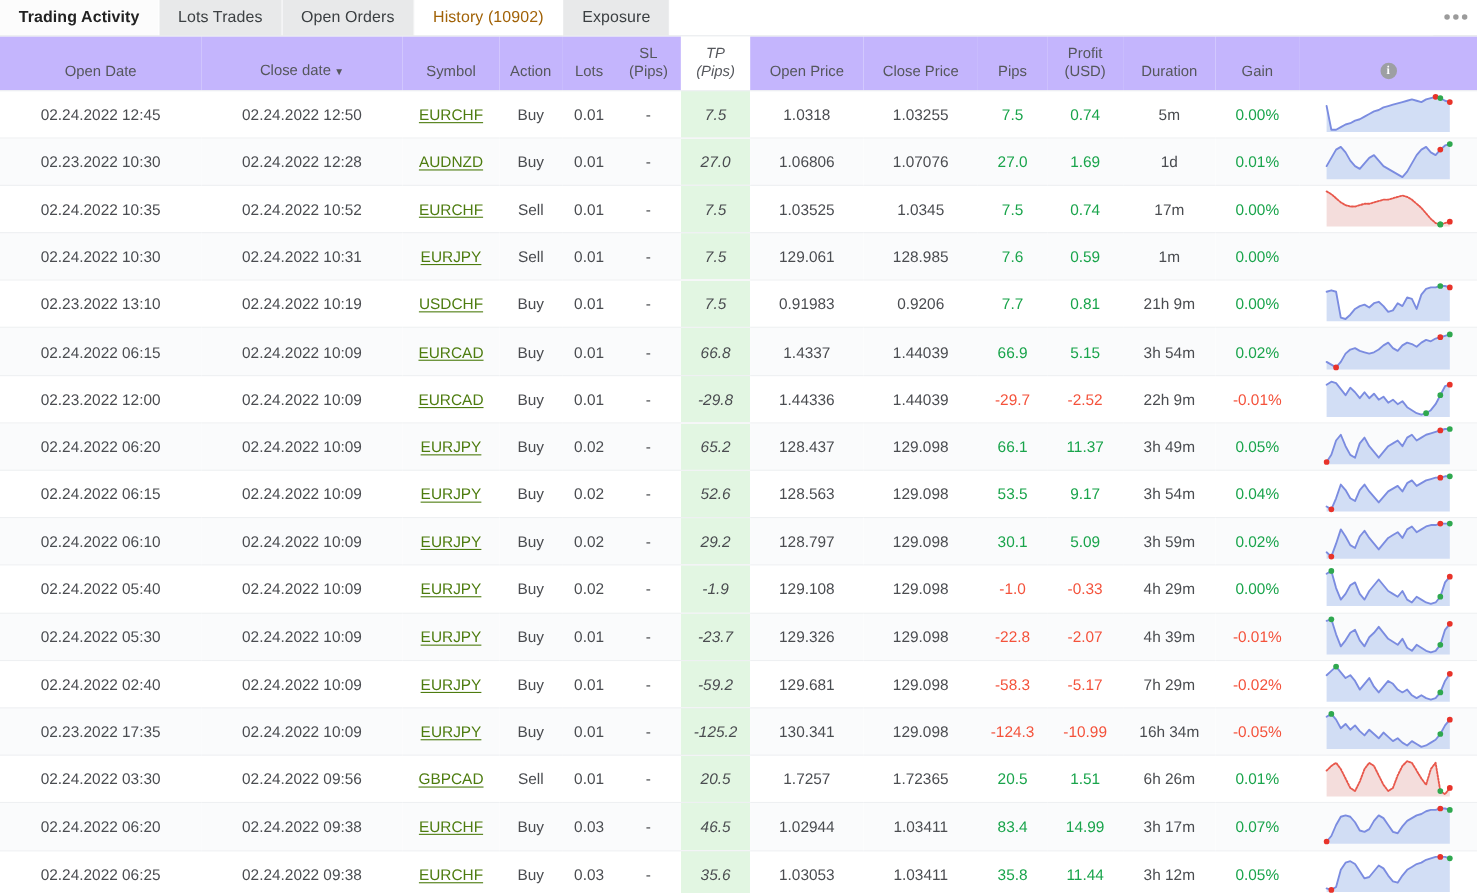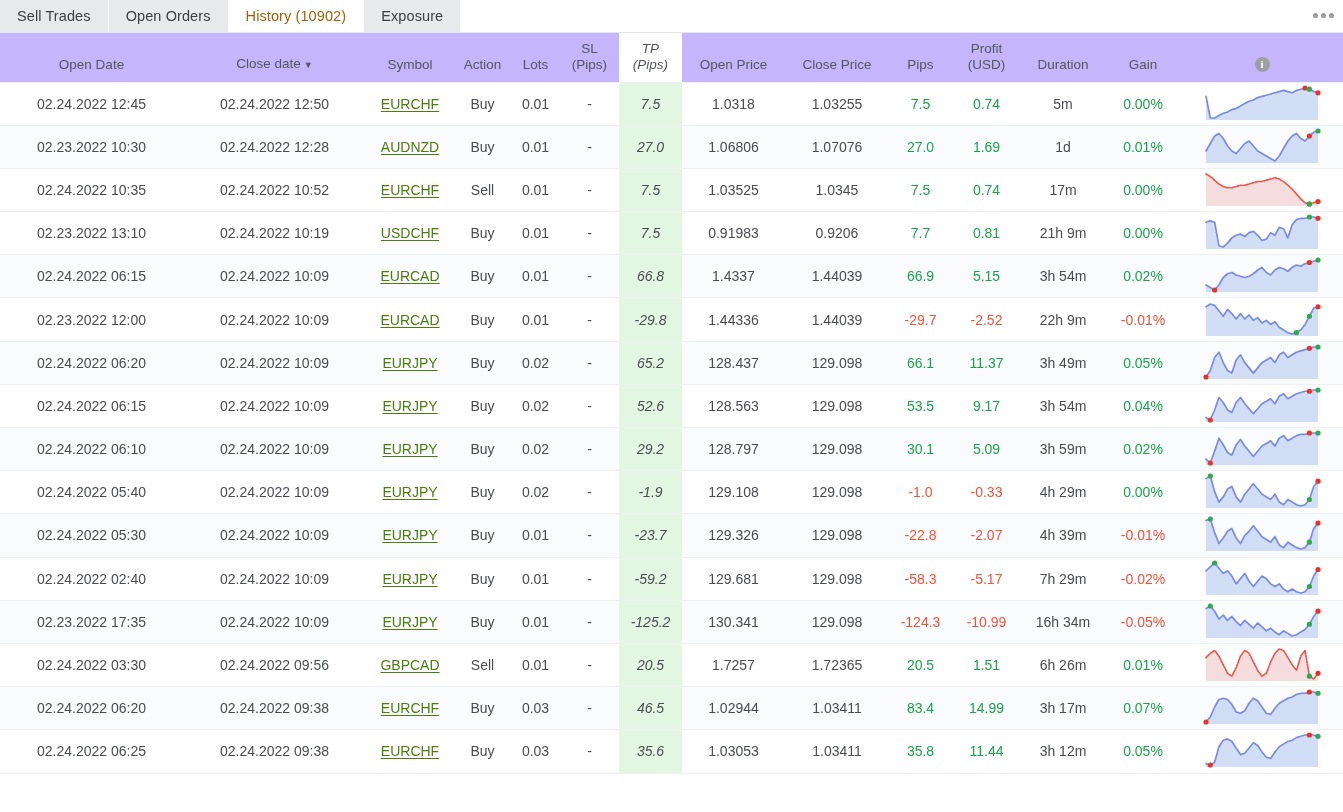--- a/index.html
+++ b/index.html
@@ -123,21 +123,22 @@
     vertical-align: middle;
   }
   .caret { font-size: 9px; color: #55575c; margin-left: 3px; }
 </style>
 </head>
 <body>
 
 <div id="app">
 
   <div class="tabbar">
-    <div class="tab">Sell Trades</div>
+    <div class="tab first">Trading Activity</div>
+    <div class="tab">Lots Trades</div>
     <div class="tab">Open Orders</div>
     <div class="tab active">History (10902)</div>
     <div class="tab">Exposure</div>
     <div class="tabbar-spacer"></div>
     <div class="dots">
       <i></i>
       <i></i>
       <i></i>
     </div>
   </div>
@@ -271,20 +272,36 @@
             <td class="chartcell">
               <svg width="118" height="38" viewBox="0 0 118 38">
                 <path d="M3.00,3.00 L7.31,5.50 L11.62,9.25 L15.92,13.00 L20.23,15.50 L24.54,16.75 L28.85,16.75 L33.15,15.50 L37.46,14.25 L41.77,14.25 L46.08,13.00 L50.38,11.75 L54.69,10.50 L59.00,10.50 L63.31,9.25 L67.62,8.00 L71.92,6.75 L76.23,8.00 L80.54,10.50 L84.85,14.25 L89.15,18.00 L93.46,23.00 L97.77,28.00 L102.08,31.75 L106.38,33.00 L110.69,31.75 L115.00,30.50 L115.00,35 L3.00,35 Z" fill="#f0d2d0" opacity="0.75"></path>
                 <path d="M3.00,3.00 L7.31,5.50 L11.62,9.25 L15.92,13.00 L20.23,15.50 L24.54,16.75 L28.85,16.75 L33.15,15.50 L37.46,14.25 L41.77,14.25 L46.08,13.00 L50.38,11.75 L54.69,10.50 L59.00,10.50 L63.31,9.25 L67.62,8.00 L71.92,6.75 L76.23,8.00 L80.54,10.50 L84.85,14.25 L89.15,18.00 L93.46,23.00 L97.77,28.00 L102.08,31.75 L106.38,33.00 L110.69,31.75 L115.00,30.50 " fill="none" stroke="#e8584c" stroke-width="1.7" stroke-dasharray="1.6,1.4" stroke-linejoin="round" stroke-linecap="round"></path>
                 <circle cx="106.38" cy="33.00" r="2.6" fill="#2fa84f"></circle>
                 <circle cx="115.00" cy="30.50" r="2.6" fill="#e8332a"></circle>
                 <circle cx="106.38" cy="33.00" r="2.6" fill="#2fa84f"></circle>
               </svg>
             </td>
           </tr>
+          <tr class="alt">
+            <td>02.24.2022 10:30</td>
+            <td>02.24.2022 10:31</td>
+            <td><span class="sym">EURJPY</span></td>
+            <td>Sell</td>
+            <td>0.01</td>
+            <td>-</td>
+            <td class="tp">7.5</td>
+            <td>129.061</td>
+            <td>128.985</td>
+            <td class="pos">7.6</td>
+            <td class="pos">0.59</td>
+            <td>1m</td>
+            <td class="pos">0.00%</td>
+            <td class="chartcell"></td>
+          </tr>
           <tr class="norm">
             <td>02.23.2022 13:10</td>
             <td>02.24.2022 10:19</td>
             <td><span class="sym">USDCHF</span></td>
             <td>Buy</td>
             <td>0.01</td>
             <td>-</td>
             <td class="tp">7.5</td>
             <td>0.91983</td>
             <td>0.9206</td>

